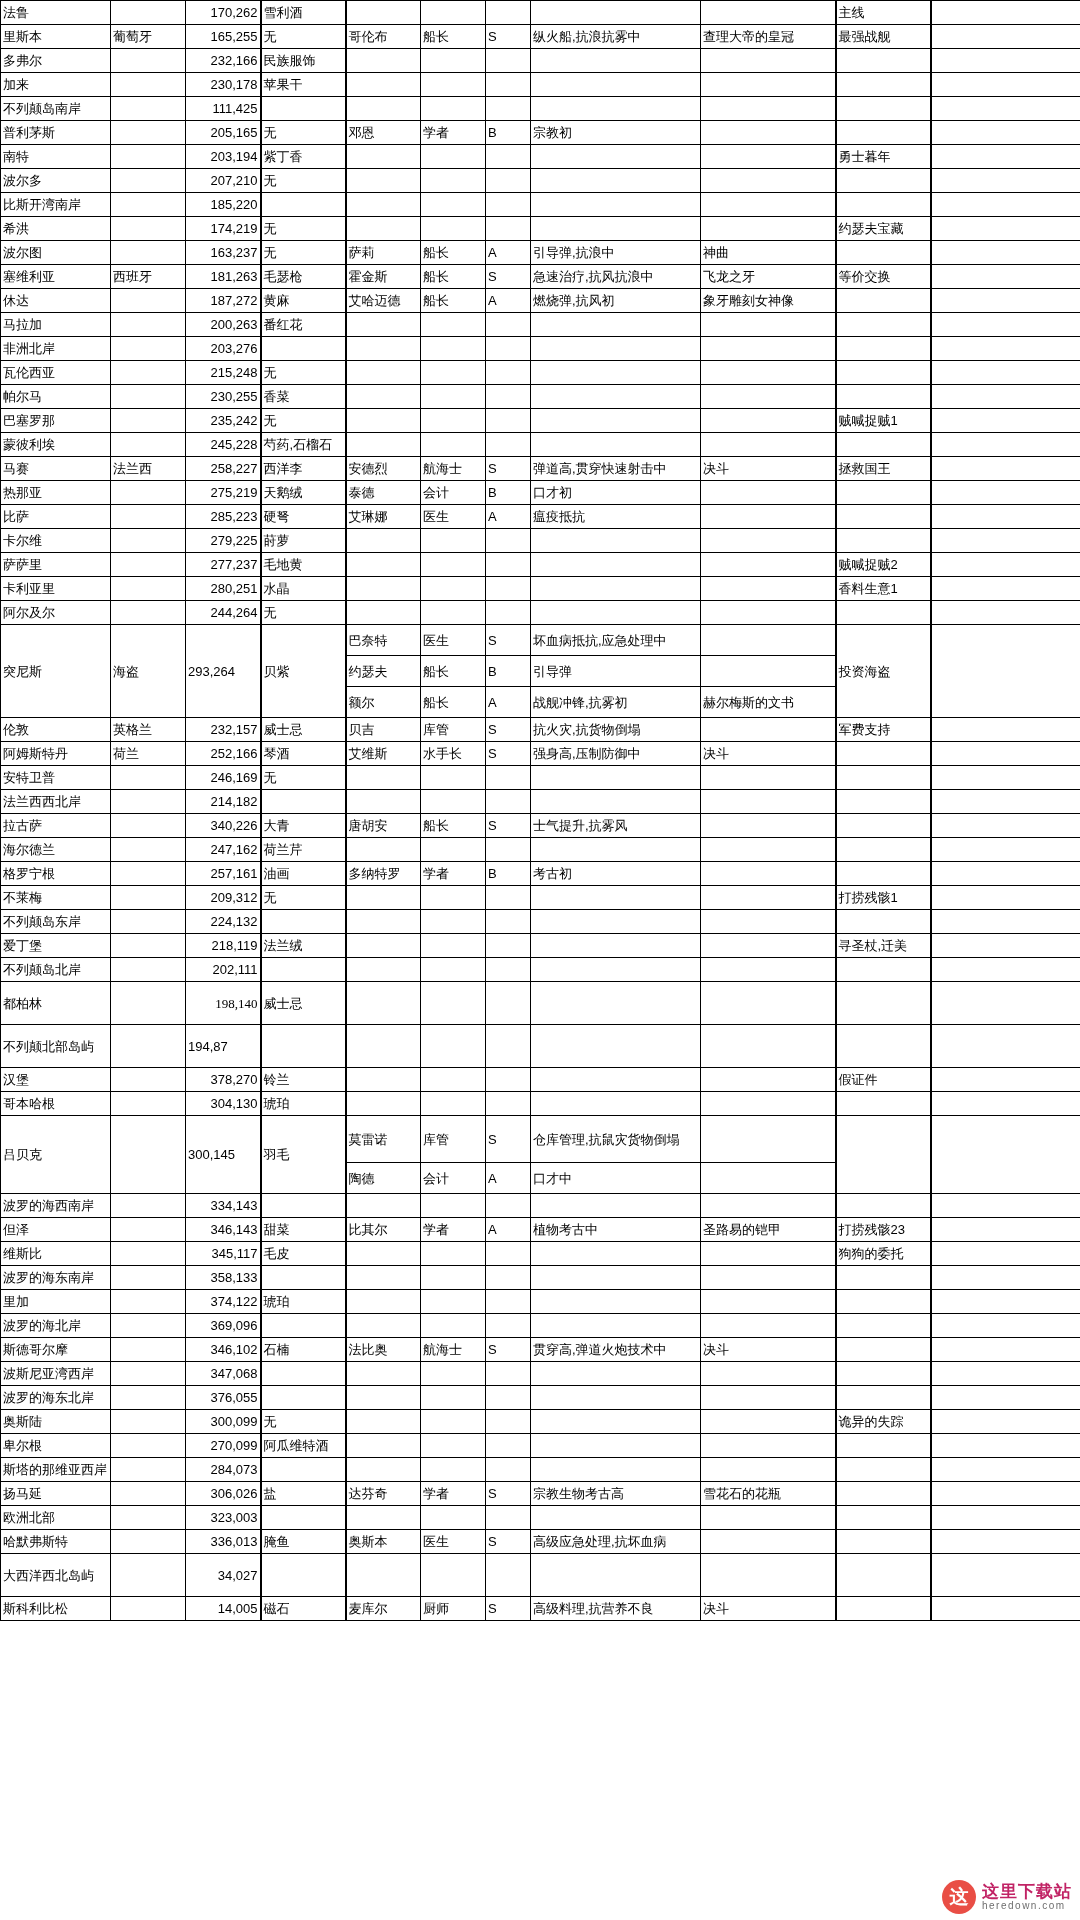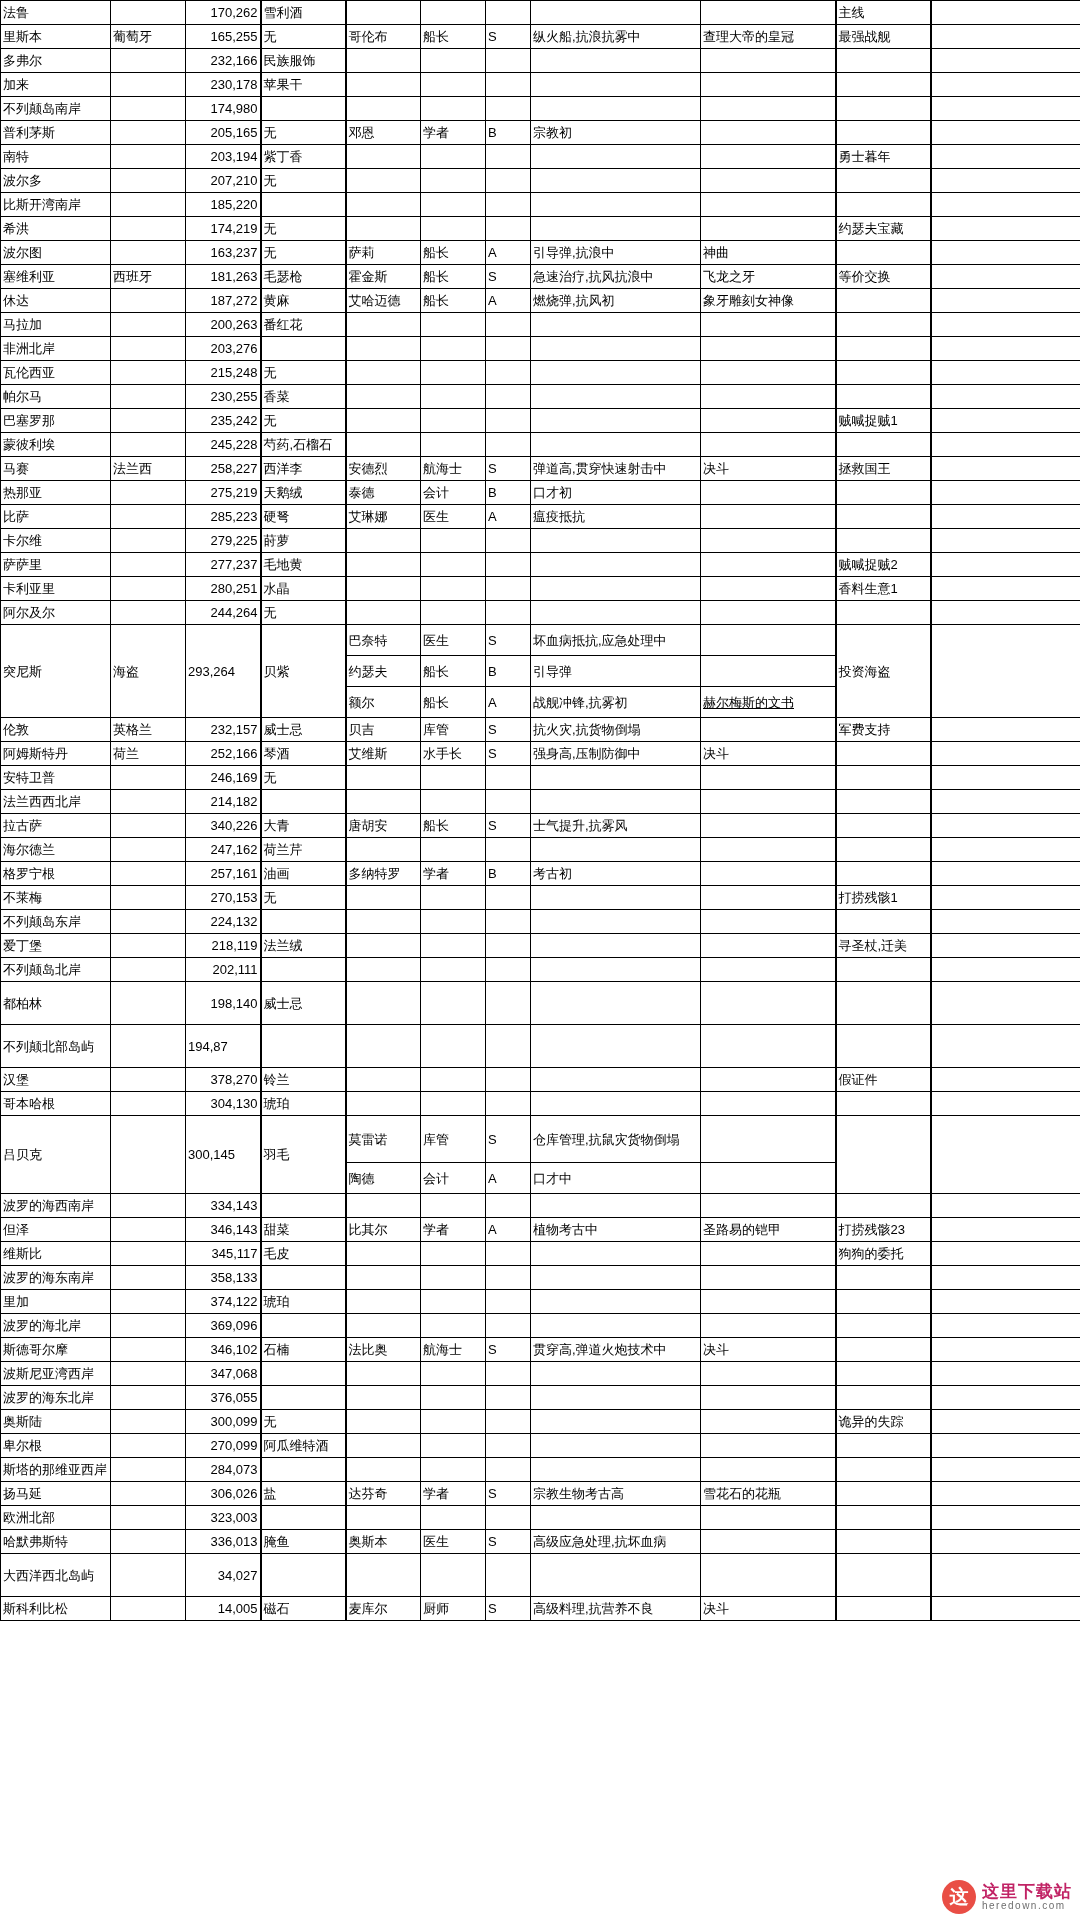--- a/index.html
+++ b/index.html
@@ -158,21 +158,21 @@
         <td class="txt"></td>
         <td class="txt"></td>
         <td class="txt"></td>
         <td class="txt"></td>
         <td class="txt bl-thick"></td>
         <td class="txt bl-thick"></td>
       </tr>
       <tr>
         <td class="txt">不列颠岛南岸</td>
         <td class="txt"></td>
-        <td class="num">174,980</td>
+        <td class="num">111,425</td>
         <td class="txt bl-thick"></td>
         <td class="txt bl-thick"></td>
         <td class="txt"></td>
         <td class="txt"></td>
         <td class="txt"></td>
         <td class="txt"></td>
         <td class="txt bl-thick"></td>
         <td class="txt bl-thick"></td>
       </tr>
       <tr>
@@ -466,21 +466,21 @@
         <td class="txt" style="height: 28px;">船长</td>
         <td class="txt" style="height: 28px;">B</td>
         <td class="txt wrapcell" style="height: 28px;">引导弹</td>
         <td class="txt" style="height: 28px;"></td>
       </tr>
       <tr style="height: 28px;">
         <td class="txt bl-thick" style="height: 28px; margin-top: 27px;">额尔</td>
         <td class="txt" style="height: 28px;">船长</td>
         <td class="txt" style="height: 28px;">A</td>
         <td class="txt wrapcell" style="height: 28px;">战舰冲锋,抗雾初</td>
-        <td class="txt" style="height: 28px; text-decoration: underline;">赫尔梅斯的文书</td>
+        <td class="txt" style="height: 28px;">赫尔梅斯的文书</td>
       </tr>
       <tr>
         <td class="txt">伦敦</td>
         <td class="txt">英格兰</td>
         <td class="num">232,157</td>
         <td class="txt bl-thick">威士忌</td>
         <td class="txt bl-thick">贝吉</td>
         <td class="txt">库管</td>
         <td class="txt">S</td>
         <td class="txt">抗火灾,抗货物倒塌</td>
@@ -562,21 +562,21 @@
         <td class="txt">学者</td>
         <td class="txt">B</td>
         <td class="txt">考古初</td>
         <td class="txt"></td>
         <td class="txt bl-thick"></td>
         <td class="txt bl-thick"></td>
       </tr>
       <tr>
         <td class="txt">不莱梅</td>
         <td class="txt"></td>
-        <td class="num">270,153</td>
+        <td class="num">209,312</td>
         <td class="txt bl-thick">无</td>
         <td class="txt bl-thick"></td>
         <td class="txt"></td>
         <td class="txt"></td>
         <td class="txt"></td>
         <td class="txt"></td>
         <td class="txt bl-thick">打捞残骸1</td>
         <td class="txt bl-thick"></td>
       </tr>
       <tr>
@@ -614,21 +614,21 @@
         <td class="txt"></td>
         <td class="txt"></td>
         <td class="txt"></td>
         <td class="txt"></td>
         <td class="txt bl-thick"></td>
         <td class="txt bl-thick"></td>
       </tr>
       <tr style="height: 40px;">
         <td class="txt" style="height: 40px;">都柏林</td>
         <td class="txt" style="height: 40px;"></td>
-        <td class="num" style="height: 40px;">198,140</td>
+        <td class="num" style="height: 40px; font-family: Liberation Serif, serif;">198,140</td>
         <td class="txt bl-thick" style="height: 40px;">威士忌</td>
         <td class="txt bl-thick" style="height: 40px;"></td>
         <td class="txt" style="height: 40px;"></td>
         <td class="txt" style="height: 40px;"></td>
         <td class="txt" style="height: 40px;"></td>
         <td class="txt" style="height: 40px;"></td>
         <td class="txt bl-thick" style="height: 40px;"></td>
         <td class="txt bl-thick" style="height: 40px;"></td>
       </tr>
       <tr style="height: 40px;">

